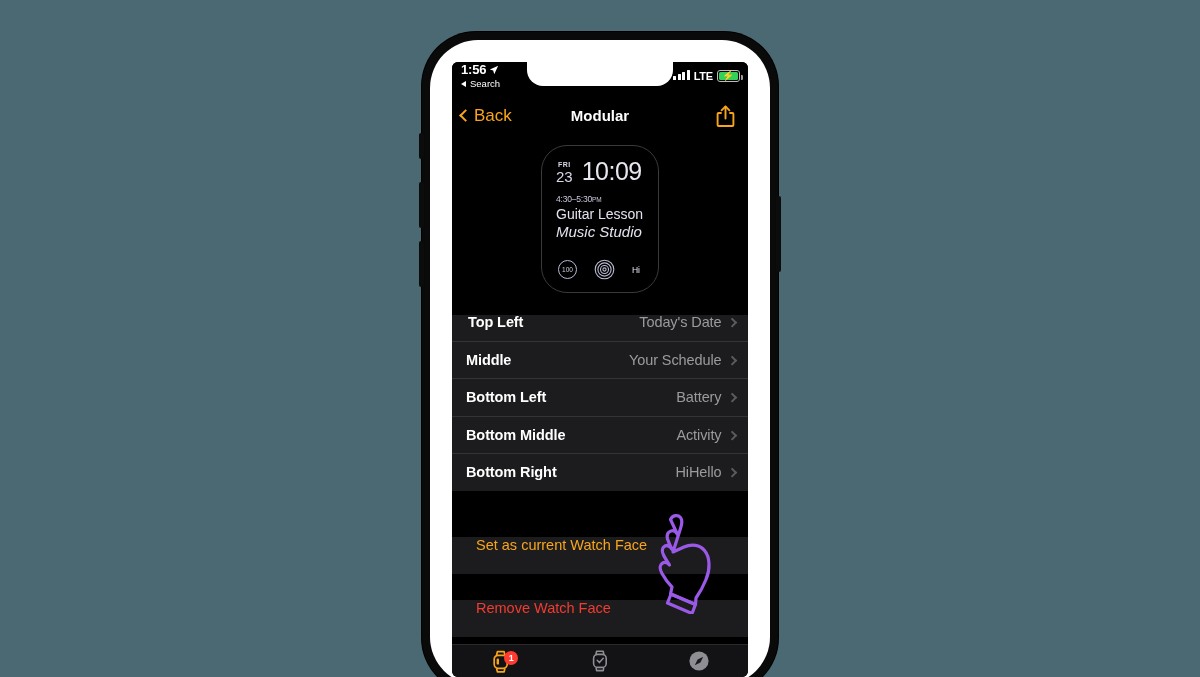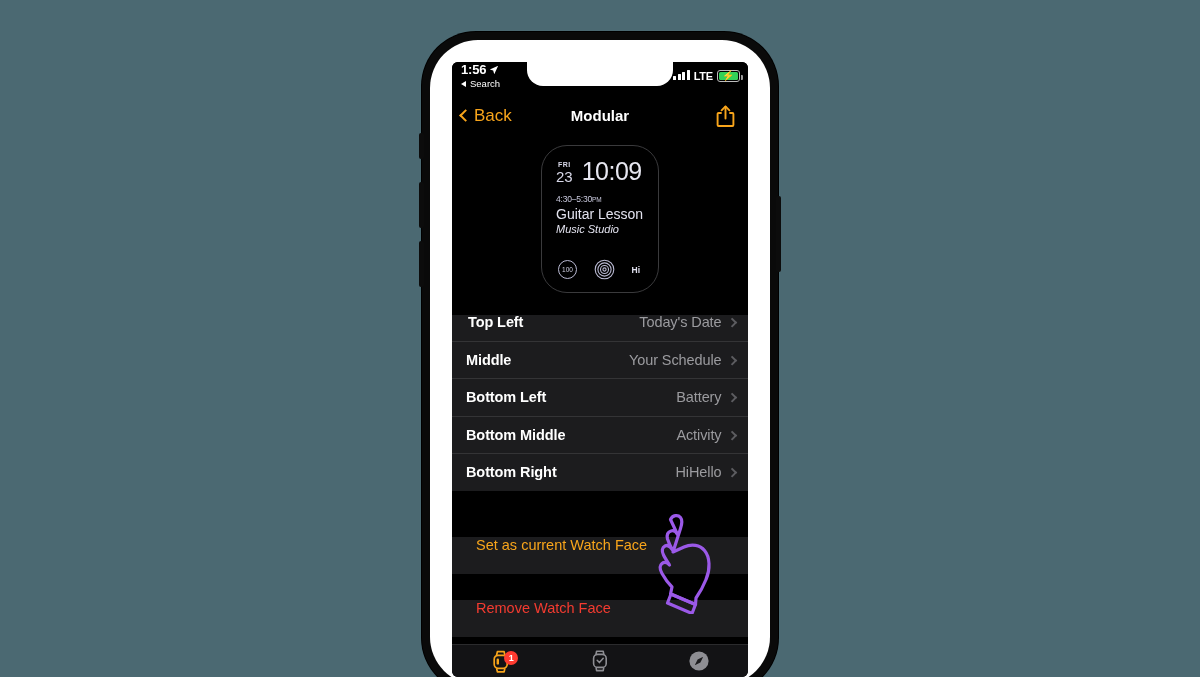--- a/index.html
+++ b/index.html
@@ -160,33 +160,33 @@
   }
   .w-toprow { display: flex; align-items: flex-end; gap: 9px; padding-left: 2px; }
   .w-date { display: flex; flex-direction: column; align-items: center; line-height: 1; text-align: center; }
   .w-dow { font-size: 7px; color: #d8d8e8; letter-spacing: 0.4px; font-weight: bold; }
   .w-dnum { font-size: 15px; color: #d8d8e8; font-weight: 500; margin-top: 1px; }
   .w-time { font-size: 25px; color: #e6e6f0; font-weight: 400; letter-spacing: -0.5px; line-height: 0.95; }
   .w-mid { margin-top: 10px; padding-left: 2px; }
   .w-range { font-size: 8.5px; color: #c9c9dd; letter-spacing: -0.2px; }
   .w-range small { font-size: 6.5px; }
   .w-ev { font-size: 14px; color: #e3e3ef; margin-top: 2px; }
-  .w-loc { font-size: 11px; color: #e3e3ef; font-style: italic; margin-top: 1px; }
+  .w-loc { font-size: 15px; color: #e3e3ef; font-style: italic; margin-top: 1px; }
   .w-comps {
     margin-top: auto;
     display: flex; align-items: center; justify-content: space-between;
     padding: 0 6px 2px 4px;
   }
   .comp-ring {
     width: 19px; height: 19px; border-radius: 50%;
     border: 1.2px solid #b9b9d2;
     display: flex; align-items: center; justify-content: center;
     font-size: 6.5px; color: #cfcfe2;
   }
-  .comp-hi { font-size: 8.5px; color: #e0e0ee; font-weight: bold; }
+  .comp-hi { font-size: 8.5px; color: #e0e0ee; font-weight: normal; }
 
   
   .list-scroll {
     position: relative;
     background: #000;
     margin-top: -12px;
   }
   .row {
     height: 37.5px;
     background: #1c1c1e;

